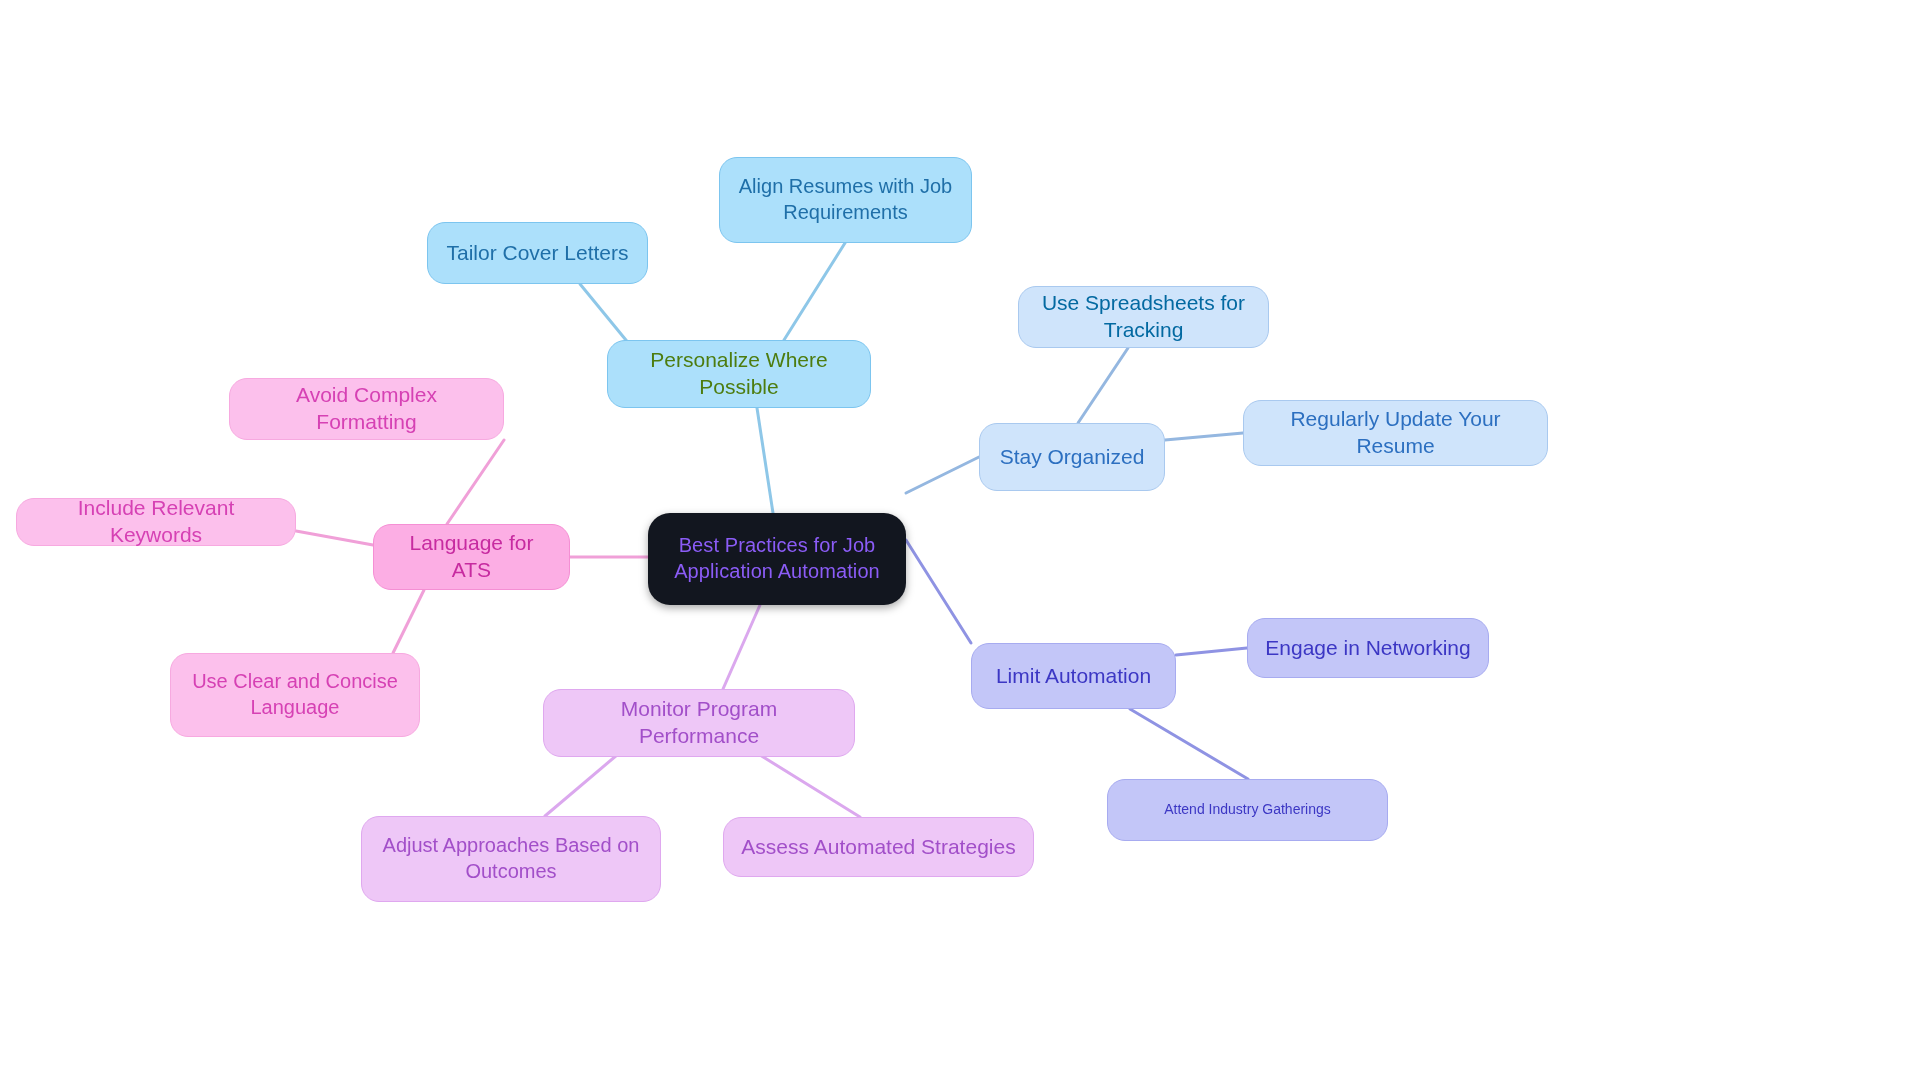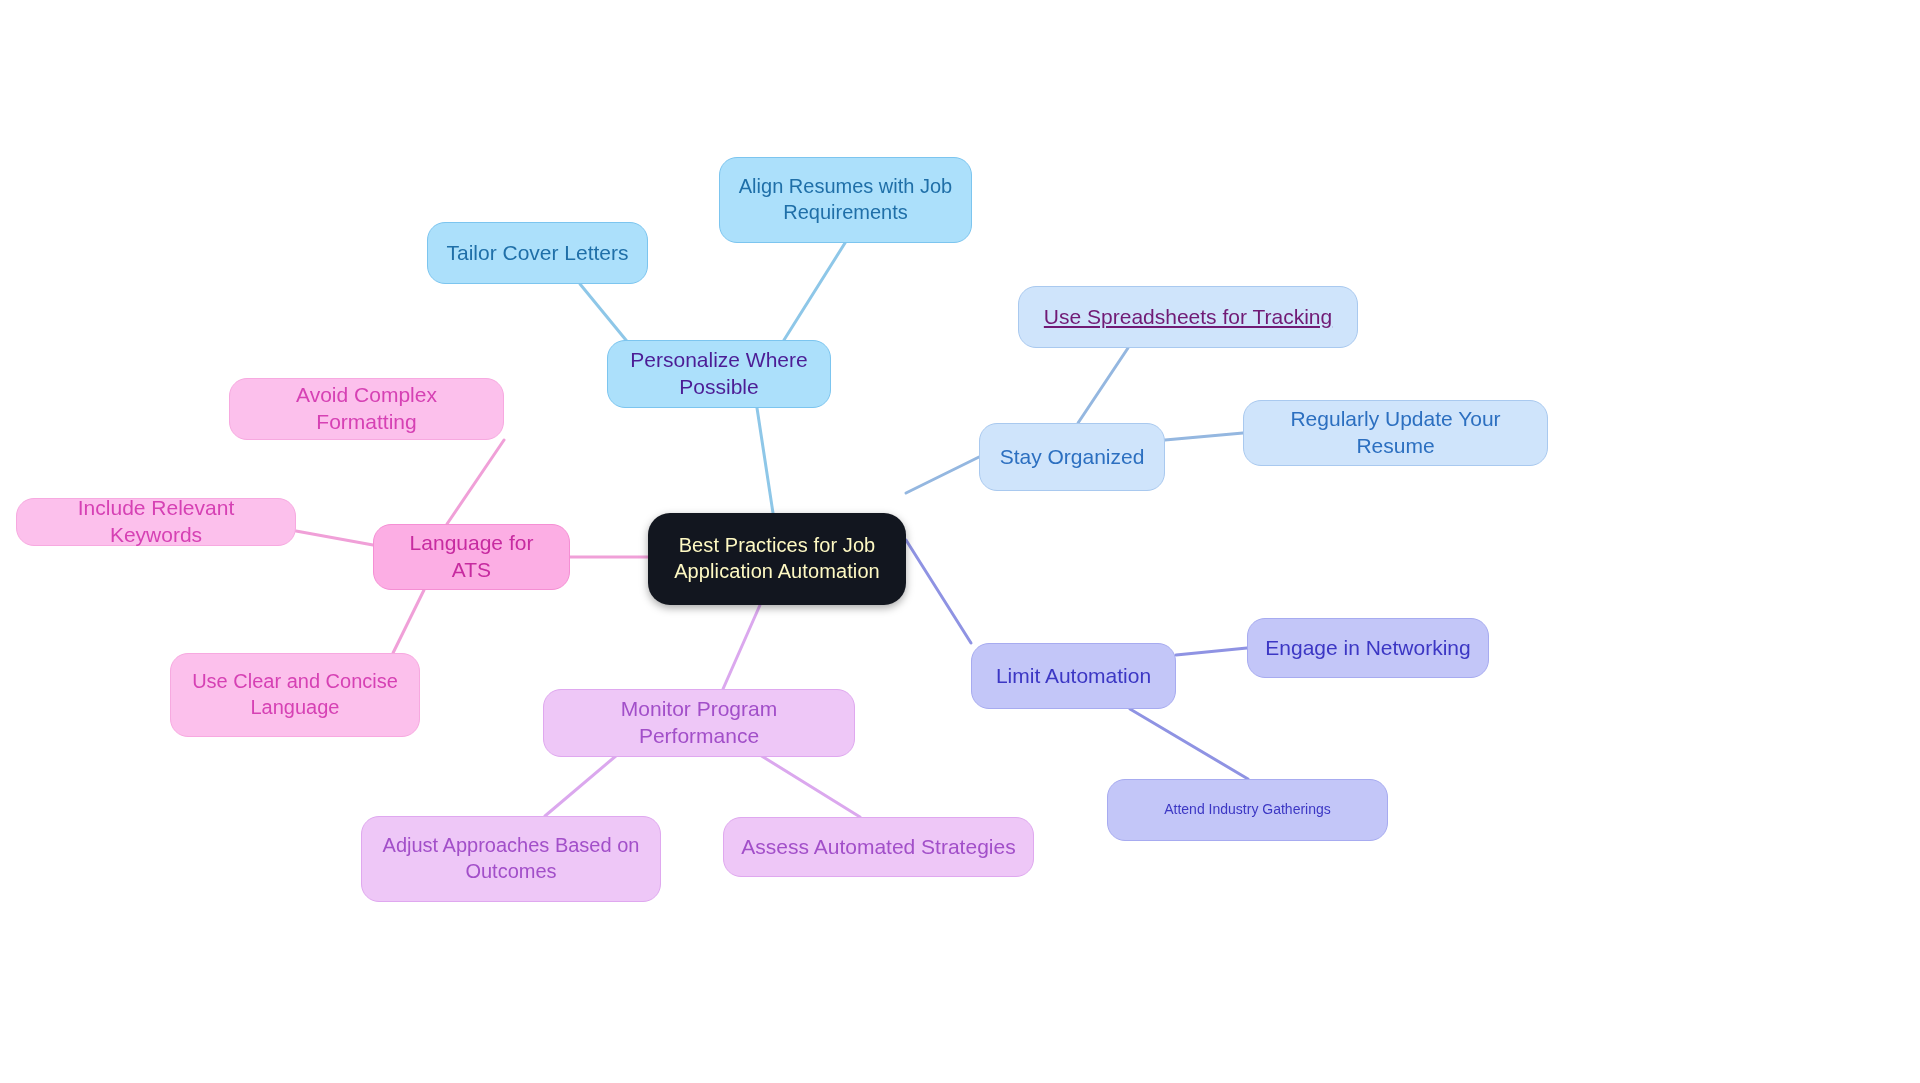--- a/index.html
+++ b/index.html
@@ -63,28 +63,28 @@
       <line x1="1130" y1="709" x2="1248" y2="779" stroke="#8f93e3" stroke-width="3" stroke-linecap="round"></line>
       <line x1="760" y1="605" x2="723" y2="689" stroke="#dba8ee" stroke-width="3" stroke-linecap="round"></line>
       <line x1="617" y1="755" x2="545" y2="816" stroke="#dba8ee" stroke-width="3" stroke-linecap="round"></line>
       <line x1="760" y1="755" x2="860" y2="817" stroke="#dba8ee" stroke-width="3" stroke-linecap="round"></line>
       <line x1="648" y1="557" x2="570" y2="557" stroke="#f0a0d8" stroke-width="3" stroke-linecap="round"></line>
       <line x1="447" y1="524" x2="504" y2="440" stroke="#f0a0d8" stroke-width="3" stroke-linecap="round"></line>
       <line x1="373" y1="545" x2="296" y2="531" stroke="#f0a0d8" stroke-width="3" stroke-linecap="round"></line>
       <line x1="424" y1="590" x2="393" y2="653" stroke="#f0a0d8" stroke-width="3" stroke-linecap="round"></line>
     </svg>
   <div id="nodes">
-      <div class="node root" style="left: 648px; top: 513px; width: 258px; height: 92px; background: rgb(18, 22, 31); border-color: rgb(18, 22, 31); color: #fef9c3; font-size: 20px;">Best Practices for Job
+      <div class="node root" style="left: 648px; top: 513px; width: 258px; height: 92px; background: rgb(18, 22, 31); border-color: rgb(18, 22, 31); color: #8b5cf6; font-size: 20px;">Best Practices for Job
 Application Automation</div>
-      <div class="node" style="left: 607px; top: 340px; width: 224px; height: 68px; background: rgb(172, 224, 251); border-color: rgb(124, 197, 239); color: #4c1d95; font-size: 21px;">Personalize Where Possible</div>
+      <div class="node" style="left: 607px; top: 340px; width: 264px; height: 68px; background: rgb(172, 224, 251); border-color: rgb(124, 197, 239); color: #4d7c0f; font-size: 21px;">Personalize Where Possible</div>
       <div class="node" style="left: 719px; top: 157px; width: 253px; height: 86px; background: rgb(172, 224, 251); border-color: rgb(124, 197, 239); color: rgb(31, 111, 168); font-size: 20px;">Align Resumes with Job
 Requirements</div>
       <div class="node" style="left: 427px; top: 222px; width: 221px; height: 62px; background: rgb(172, 224, 251); border-color: rgb(124, 197, 239); color: rgb(31, 111, 168); font-size: 21px;">Tailor Cover Letters</div>
       <div class="node" style="left: 979px; top: 423px; width: 186px; height: 68px; background: rgb(207, 228, 251); border-color: rgb(169, 201, 239); color: rgb(44, 111, 192); font-size: 21px;">Stay Organized</div>
-      <div class="node" style="left: 1018px; top: 286px; width: 340px; height: 62px; background: rgb(207, 228, 251); border-color: rgb(169, 201, 239); color: #701a75; font-size: 21px; text-decoration: underline;">Use Spreadsheets for Tracking</div>
+      <div class="node" style="left: 1018px; top: 286px; width: 251px; height: 62px; background: rgb(207, 228, 251); border-color: rgb(169, 201, 239); color: #0369a1; font-size: 21px;">Use Spreadsheets for Tracking</div>
       <div class="node" style="left: 1243px; top: 400px; width: 305px; height: 66px; background: rgb(207, 228, 251); border-color: rgb(169, 201, 239); color: rgb(44, 111, 192); font-size: 21px;">Regularly Update Your Resume</div>
       <div class="node" style="left: 971px; top: 643px; width: 205px; height: 66px; background: rgb(195, 198, 248); border-color: rgb(167, 171, 240); color: rgb(60, 55, 196); font-size: 21px;">Limit Automation</div>
       <div class="node" style="left: 1247px; top: 618px; width: 242px; height: 60px; background: rgb(195, 198, 248); border-color: rgb(167, 171, 240); color: rgb(60, 55, 196); font-size: 21px;">Engage in Networking</div>
       <div class="node" style="left: 1107px; top: 779px; width: 281px; height: 62px; background: rgb(195, 198, 248); border-color: rgb(167, 171, 240); color: rgb(60, 55, 196); font-size: 14px;">Attend Industry Gatherings</div>
       <div class="node" style="left: 543px; top: 689px; width: 312px; height: 68px; background: rgb(238, 199, 247); border-color: rgb(223, 168, 239); color: rgb(162, 79, 201); font-size: 21px;">Monitor Program Performance</div>
       <div class="node" style="left: 361px; top: 816px; width: 300px; height: 86px; background: rgb(238, 199, 247); border-color: rgb(223, 168, 239); color: rgb(162, 79, 201); font-size: 20px;">Adjust Approaches Based on
 Outcomes</div>
       <div class="node" style="left: 723px; top: 817px; width: 311px; height: 60px; background: rgb(238, 199, 247); border-color: rgb(223, 168, 239); color: rgb(162, 79, 201); font-size: 21px;">Assess Automated Strategies</div>
       <div class="node" style="left: 373px; top: 524px; width: 197px; height: 66px; background: rgb(252, 174, 228); border-color: rgb(245, 143, 212); color: rgb(199, 43, 160); font-size: 21px;">Language for ATS</div>
       <div class="node" style="left: 229px; top: 378px; width: 275px; height: 62px; background: rgb(252, 192, 236); border-color: rgb(247, 169, 224); color: rgb(214, 65, 180); font-size: 21px;">Avoid Complex Formatting</div>

